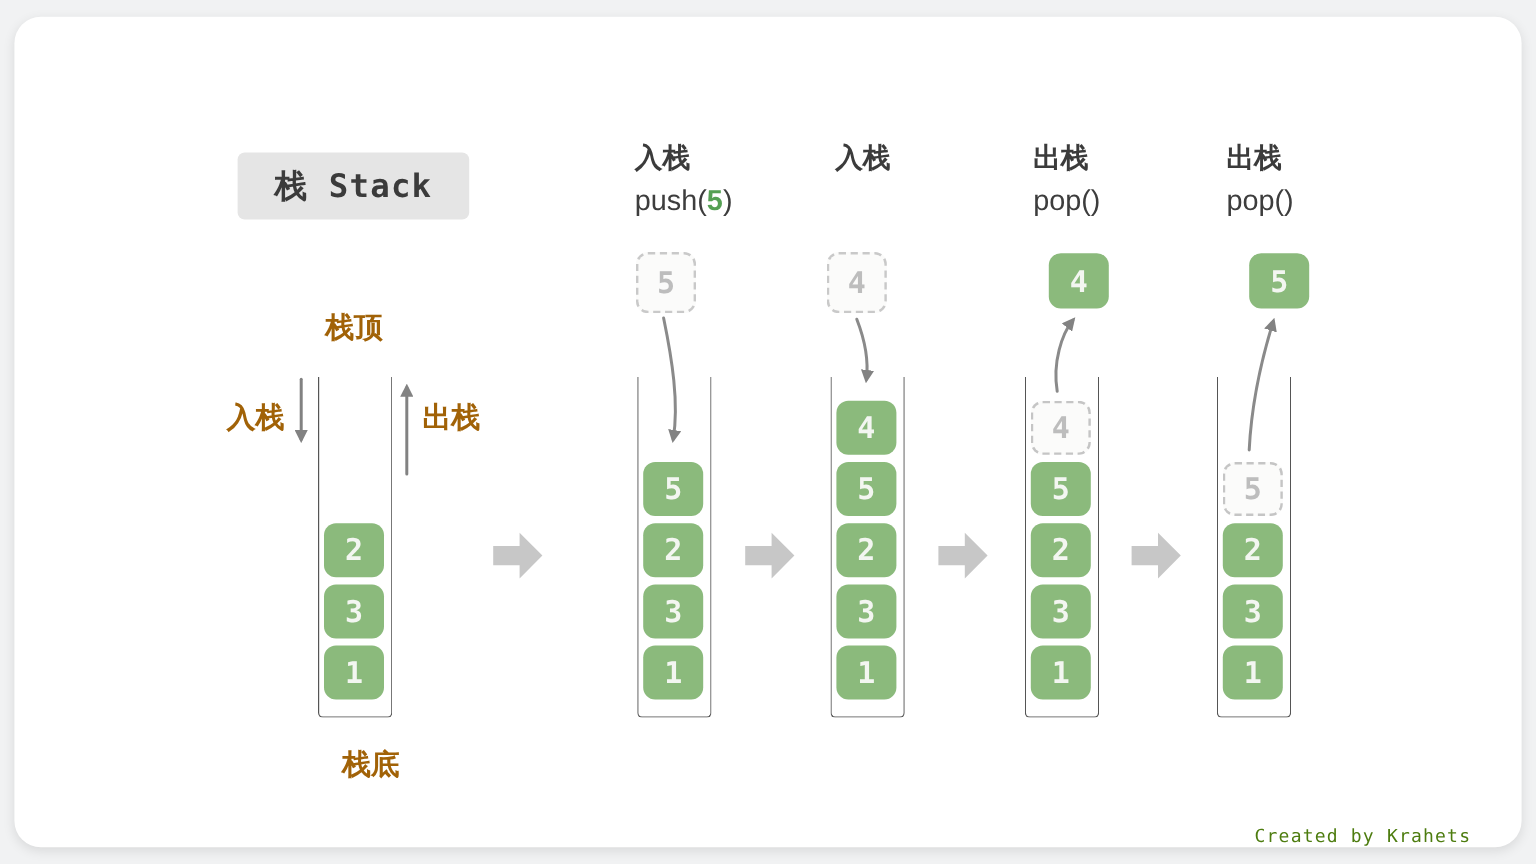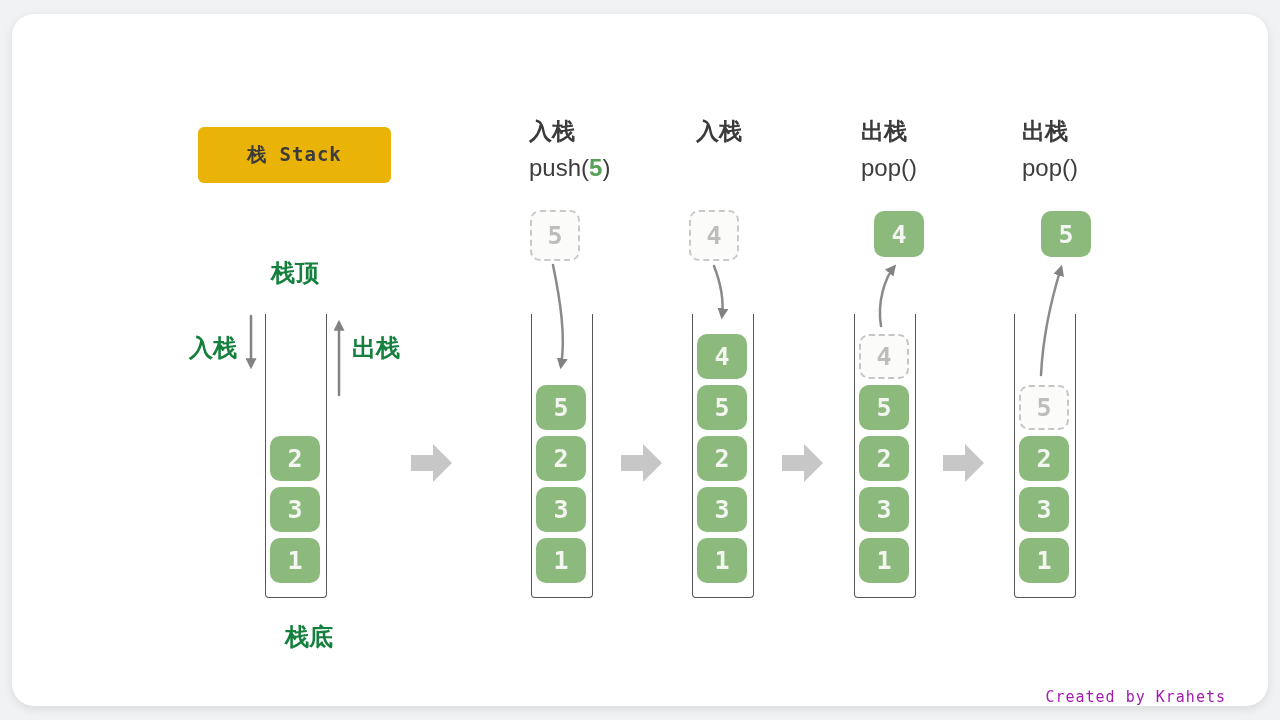--- a/index.html
+++ b/index.html
@@ -2,24 +2,24 @@
 <html><head>
 <meta charset="utf-8">
 <style>
   html,body{margin:0;padding:0;width:1280px;height:720px;overflow:hidden;
     background:#f1f2f3;font-family:"Liberation Sans",sans-serif;}
   .card{position:absolute;left:12px;top:14px;width:1256px;height:692px;
     background:#ffffff;border-radius:22px;box-shadow:0 3px 10px rgba(0,0,0,0.10);}
   .abs{position:absolute;}
 
   
-  .badge{left:186px;top:113px;width:193px;height:56px;background:#eab308;
+  .badge{left:186px;top:113px;width:193px;height:56px;background:#e5e5e5;
     border-radius:6px;display:flex;align-items:center;justify-content:center;
     font-family:"DejaVu Sans Mono","Liberation Sans",monospace;
-    font-size:19px;font-weight:600;color:#3b3b3b;letter-spacing:1px;}
+    font-size:27px;font-weight:600;color:#3b3b3b;letter-spacing:1px;}
 
   
   .op-header{top:102px;width:180px;}
   .op-line1{font-size:23px;font-weight:700;color:#3b3b3b;}
   .op-line2{margin-top:7px;font-family:Liberation Sans, sans-serif;
     font-size:24px;font-weight:500;color:#3d3d3d;}
   .op-arg{color:#55a053;font-weight:700;}
 
   
   .well{top:300px;width:60px;height:283px;background:#ffffff;
@@ -32,25 +32,25 @@
     font-weight:600;display:flex;align-items:center;justify-content:center;}
   .box.ghost{background:#fbfbfa;border:2px dashed #c5c5c5;color:#bdbdbd;
     width:46px;height:41px;}
   .float-box{width:50px;height:46px;border-radius:10px;background:#8bba7c;
     color:#f3f6f1;font-family:"DejaVu Sans Mono",monospace;font-size:25px;
     font-weight:600;display:flex;align-items:center;justify-content:center;}
   .float-box.dashed{background:#fbfbfa;border:2px dashed #c9c9c9;color:#bdbdbd;
     width:46px;height:47px;}
 
   
-  .cn-label{font-size:24px;font-weight:700;color:#15803d;}
+  .cn-label{font-size:24px;font-weight:700;color:#a16207;}
   .center60{width:60px;text-align:center;}
 
   .watermark{right:42px;top:674px;font-family:"DejaVu Sans Mono",monospace;
-    font-size:15px;color:#a21caf;letter-spacing:1px;}
+    font-size:15px;color:#4d7c0f;letter-spacing:1px;}
 
   svg.arrow-layer{position:absolute;left:0;top:0;pointer-events:none;}
 </style>
 </head>
 <body>
 
 <div class="card">
 
   <div class="abs badge">
     <span>栈 Stack</span>

